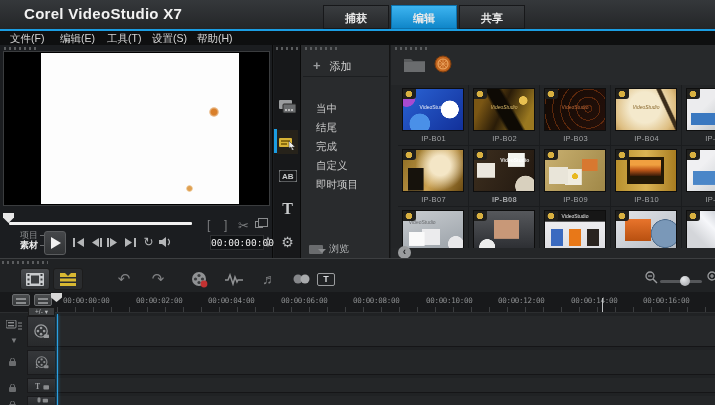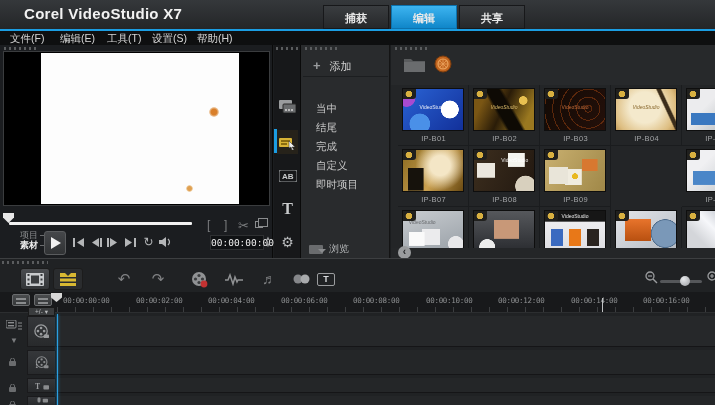--- a/index.html
+++ b/index.html
@@ -393,32 +393,38 @@
           </div>
         <div class="cell-label">IP-B05</div>
       </div>
 
       <div class="cell" style="left:7px;top:61px;">
         <div class="thumb t-b07">
             <span class="corner"></span>
           </div>
         <div class="cell-label">IP-B07</div>
       </div>
-      <div class="cell" style="left:78px;top:61px;">
+      <div class="cell" style="left:78px;top:61px;font-weight:bold;">
         <div class="thumb t-b08">
             <span class="wm">VideoStudio</span>
             <span class="corner"></span>
           </div>
         <div class="cell-label">IP-B08</div>
       </div>
       <div class="cell" style="left:149px;top:61px;">
         <div class="thumb t-b09">
             <span class="corner"></span>
           </div>
         <div class="cell-label">IP-B09</div>
+      </div>
+      <div class="cell" style="left:220px;top:61px;">
+        <div class="thumb t-b10">
+            <span class="corner"></span>
+          </div>
+        <div class="cell-label">IP-B10</div>
       </div>
       <div class="cell" style="left:291px;top:61px;">
         <div class="thumb t-b11">
             <span class="corner"></span>
           </div>
         <div class="cell-label">IP-B11</div>
       </div>
 
       <div class="cell" style="left:7px;top:122px;">
         <div class="thumb t-r3a">

